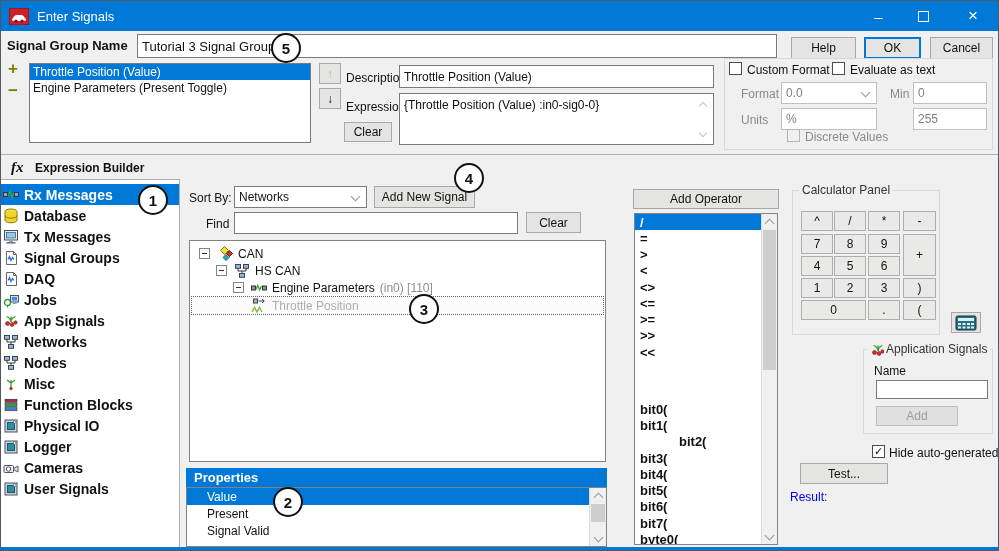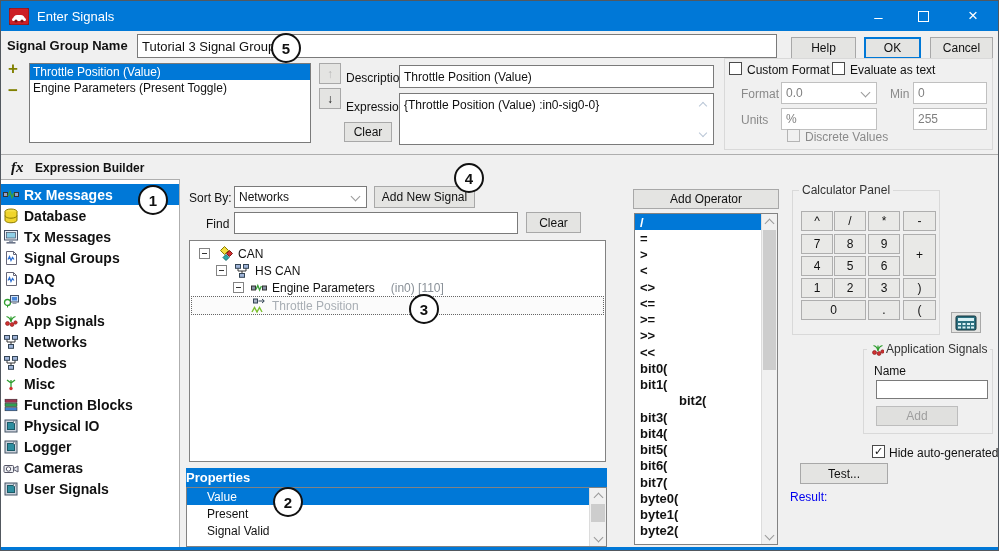--- a/index.html
+++ b/index.html
@@ -35,24 +35,24 @@
   .legend{position:absolute;background:#f0f0f0;padding:0 3px;font-size:12px;color:#333;white-space:nowrap;display:flex;align-items:center;gap:2px;}
   
   .list-item{height:16px;display:flex;align-items:center;padding-left:3px;white-space:nowrap;}
   .sel{background:#0078D7;color:#fff;}
   .side-item{height:21px;display:flex;align-items:center;gap:5px;padding-left:2px;font-weight:bold;font-size:14px;white-space:nowrap;}
   .op-row{height:16.25px;display:flex;align-items:center;padding-left:5px;font-weight:bold;font-size:13px;}
   .prop-row{height:17px;display:flex;align-items:center;padding-left:20px;font-size:12px;}
   .tree-row{position:absolute;left:1px;right:1px;height:17px;display:flex;align-items:center;font-size:12px;white-space:nowrap;}
   .tree-row.marquee{border:1px dotted #666;background:#fbfbfb;}
   .dim{color:#a8aeb4;}
-  .suffix{color:#8a9198;margin-left:16px;}
+  .suffix{color:#8a9198;margin-left:5px;}
   .expand{width:9px;height:9px;border:1px solid #848484;background:#fff;position:relative;margin-right:7px;flex:0 0 auto;}
   .expand i{position:absolute;left:1.5px;top:3.5px;width:5px;height:1px;background:#333;}
-  .props-header{background:#0078D7;color:#fff;font-weight:bold;font-size:13px;display:flex;align-items:center;}
+  .props-header{background:#0078D7;color:#fff;font-weight:bold;font-size:13px;display:flex;align-items:center;padding-left:8px;}
   
   .sb{position:absolute;background:#f0f0f0;border-left:1px solid #dcdcdc;}
   .sb .sbtn{position:absolute;left:0;width:100%;height:15px;display:flex;align-items:center;justify-content:center;background:#f0f0f0;}
   .sb .thumb{position:absolute;left:1px;right:1px;background:#cdcdcd;}
   
   .key{position:absolute;background:#e9e9e7;border:1px solid #aeaeae;display:flex;align-items:center;justify-content:center;font-size:12px;color:#111;}
   
   .callout{position:absolute;width:26px;height:26px;border:2.5px solid #111;border-radius:50%;background:#fff;color:#111;
            display:flex;align-items:center;justify-content:center;font-weight:bold;font-size:15px;z-index:60;}
   .fx{font-family:"Liberation Serif","DejaVu Serif",serif;font-style:italic;font-weight:bold;font-size:15px;}
@@ -378,21 +378,21 @@
   <div class="abs panelbox" style="left:633px;top:212px;width:144px;height:332px">
       <div class="op-row sel" style="width: 127px;">/</div>
       <div class="op-row" style="width: 127px;">=</div>
       <div class="op-row" style="width: 127px;">&gt;</div>
       <div class="op-row" style="width: 127px;">&lt;</div>
       <div class="op-row" style="width: 127px;">&lt;&gt;</div>
       <div class="op-row" style="width: 127px;">&lt;=</div>
       <div class="op-row" style="width: 127px;">&gt;=</div>
       <div class="op-row" style="width: 127px;">&gt;&gt;</div>
       <div class="op-row" style="width: 127px;">&lt;&lt;</div>
-      <div class="op-row" style="width: 127px;">bit0(</div>
+      <div class="op-row" style="width: 127px; margin-top: 41px;">bit0(</div>
       <div class="op-row" style="width: 127px;">bit1(</div>
       <div class="op-row" style="width: 127px; padding-left: 44px;">bit2(</div>
       <div class="op-row" style="width: 127px;">bit3(</div>
       <div class="op-row" style="width: 127px;">bit4(</div>
       <div class="op-row" style="width: 127px;">bit5(</div>
       <div class="op-row" style="width: 127px;">bit6(</div>
       <div class="op-row" style="width: 127px;">bit7(</div>
       <div class="op-row" style="width: 127px;">byte0(</div>
       <div class="op-row" style="width: 127px;">byte1(</div>
       <div class="op-row" style="width: 127px;">byte2(</div>

